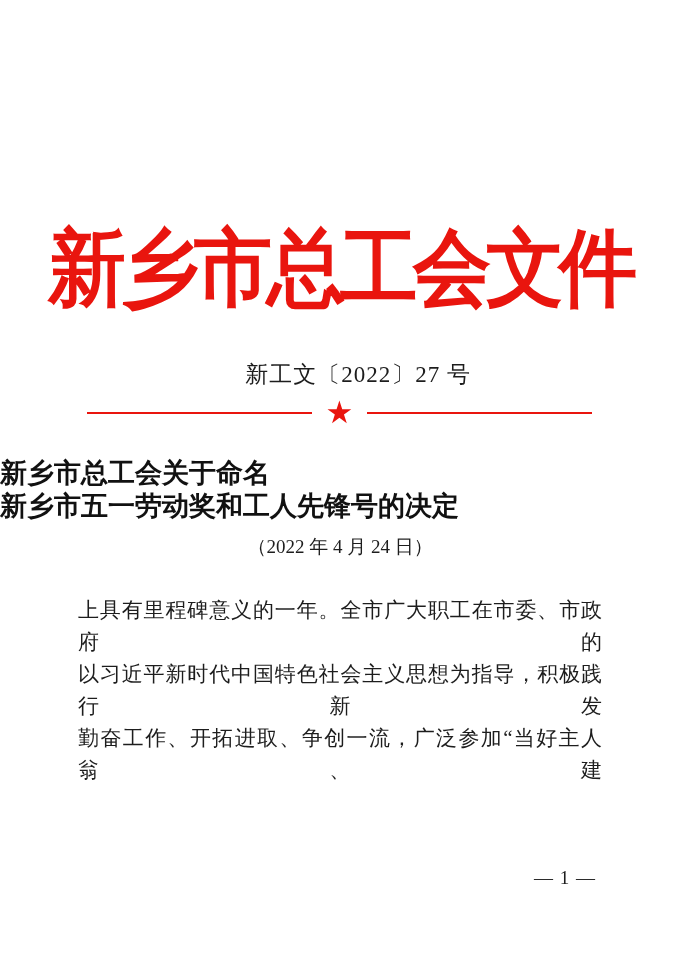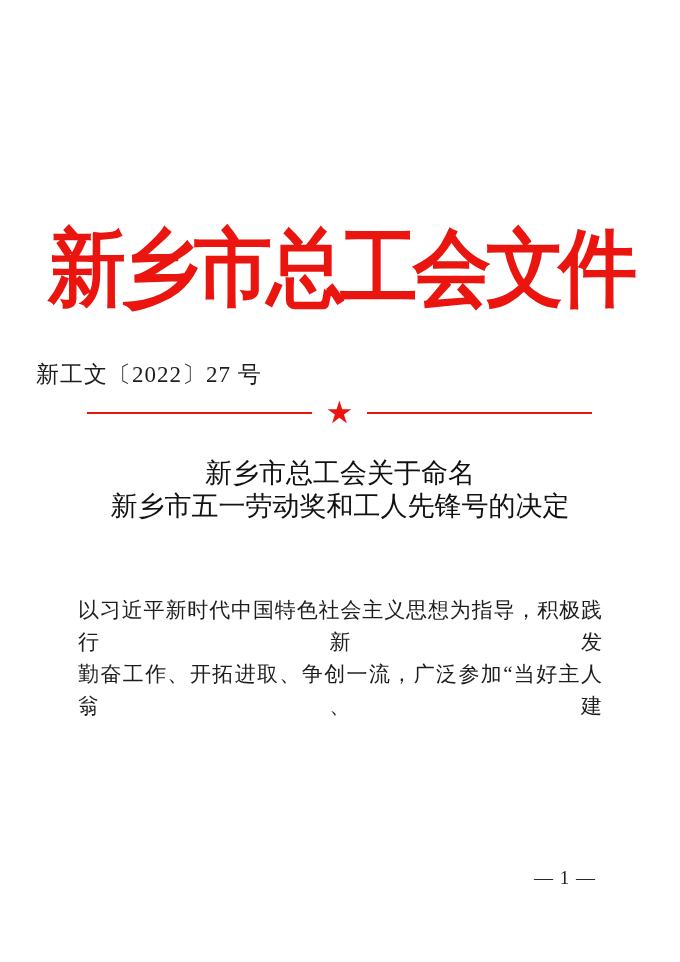--- a/index.html
+++ b/index.html
@@ -34,21 +34,21 @@
     white-space: nowrap;
     transform: scaleY(1.08);
     transform-origin: center top;
   }
   
   .doc-number {
     position: absolute;
     top: 352px;
     left: 0;
     width: 100%;
-    text-align: left;
+    text-align: center;
     font-size: 23px;
     line-height: 30px;
     color: var(--ink);
     letter-spacing: 1px;
     white-space: nowrap;
     padding-left: 36px;
   }
   
   .red-rule {
     position: absolute;
@@ -71,22 +71,21 @@
     font-size: 31px;
     line-height: 1;
     font-family: "DejaVu Sans", sans-serif;
   }
   
   .doc-title {
     position: absolute;
     top: 449px;
     left: 0;
     width: 100%;
-    text-align: center;
-    font-weight: 400;
+    font-weight: 700;
     font-size: 27px;
     line-height: 33px;
     color: #111111;
     white-space: nowrap;
   }
   .doc-date {
     position: absolute;
     top: 527px;
     left: 0;
     width: 100%;
@@ -140,22 +139,24 @@
     <span class="rule-line"></span>
     <span class="star">★</span>
     <span class="rule-line"></span>
   </div>
 
   <div class="doc-title">
     <div>新乡市总工会关于命名</div>
     <div>新乡市五一劳动奖和工人先锋号的决定</div>
   </div>
 
+  <div class="doc-date">（2022 年 4 月 24 日）</div>
 
   <div class="body-text">
+    <div class="body-line">上具有里程碑意义的一年。全市广大职工在市委、市政府的</div>
     <div class="body-line">以习近平新时代中国特色社会主义思想为指导，积极践行新发</div>
     <div class="body-line">勤奋工作、开拓进取、争创一流，广泛参加“当好主人翁、建</div>
 
   </div>
 
   <div class="page-number">— 1 —</div>
 
 </div>
 
 </body></html>

